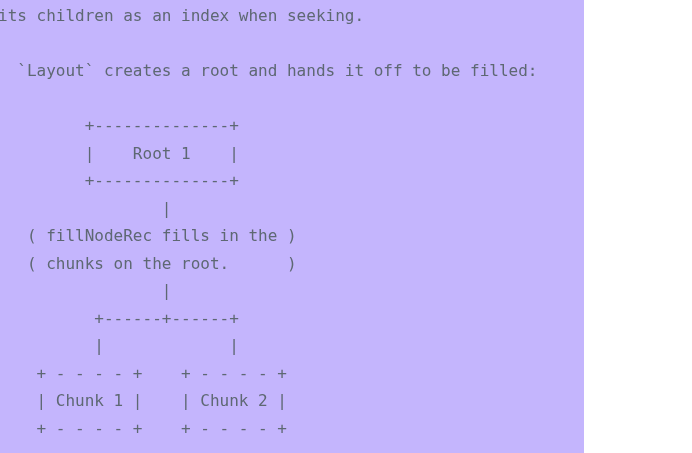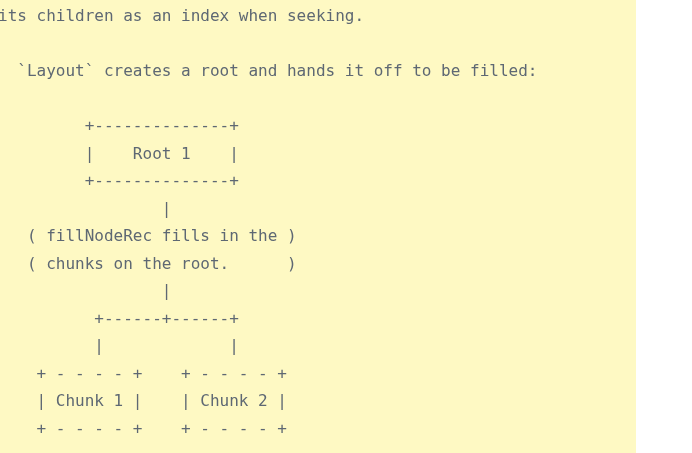--- a/index.html
+++ b/index.html
@@ -5,23 +5,23 @@
   html, body {
     margin: 0;
     padding: 0;
     width: 692px;
     height: 453px;
     overflow: hidden;
     background: #ffffff;
   }
   .page {
     position: relative;
-    width: 636px;
+    width: 584px;
     height: 453px;
-    background: #fef9c3;
+    background: #c4b5fd;
     color: var(--text-color, #5e6873);
     font-family: "DejaVu Sans Mono", "Liberation Mono", monospace;
   }
   pre.mono {
     position: absolute;
     margin: 0;
     padding: 0;
     font-family: "DejaVu Sans Mono", "Liberation Mono", monospace;
     font-size: 16px;
     line-height: 27.5px;

